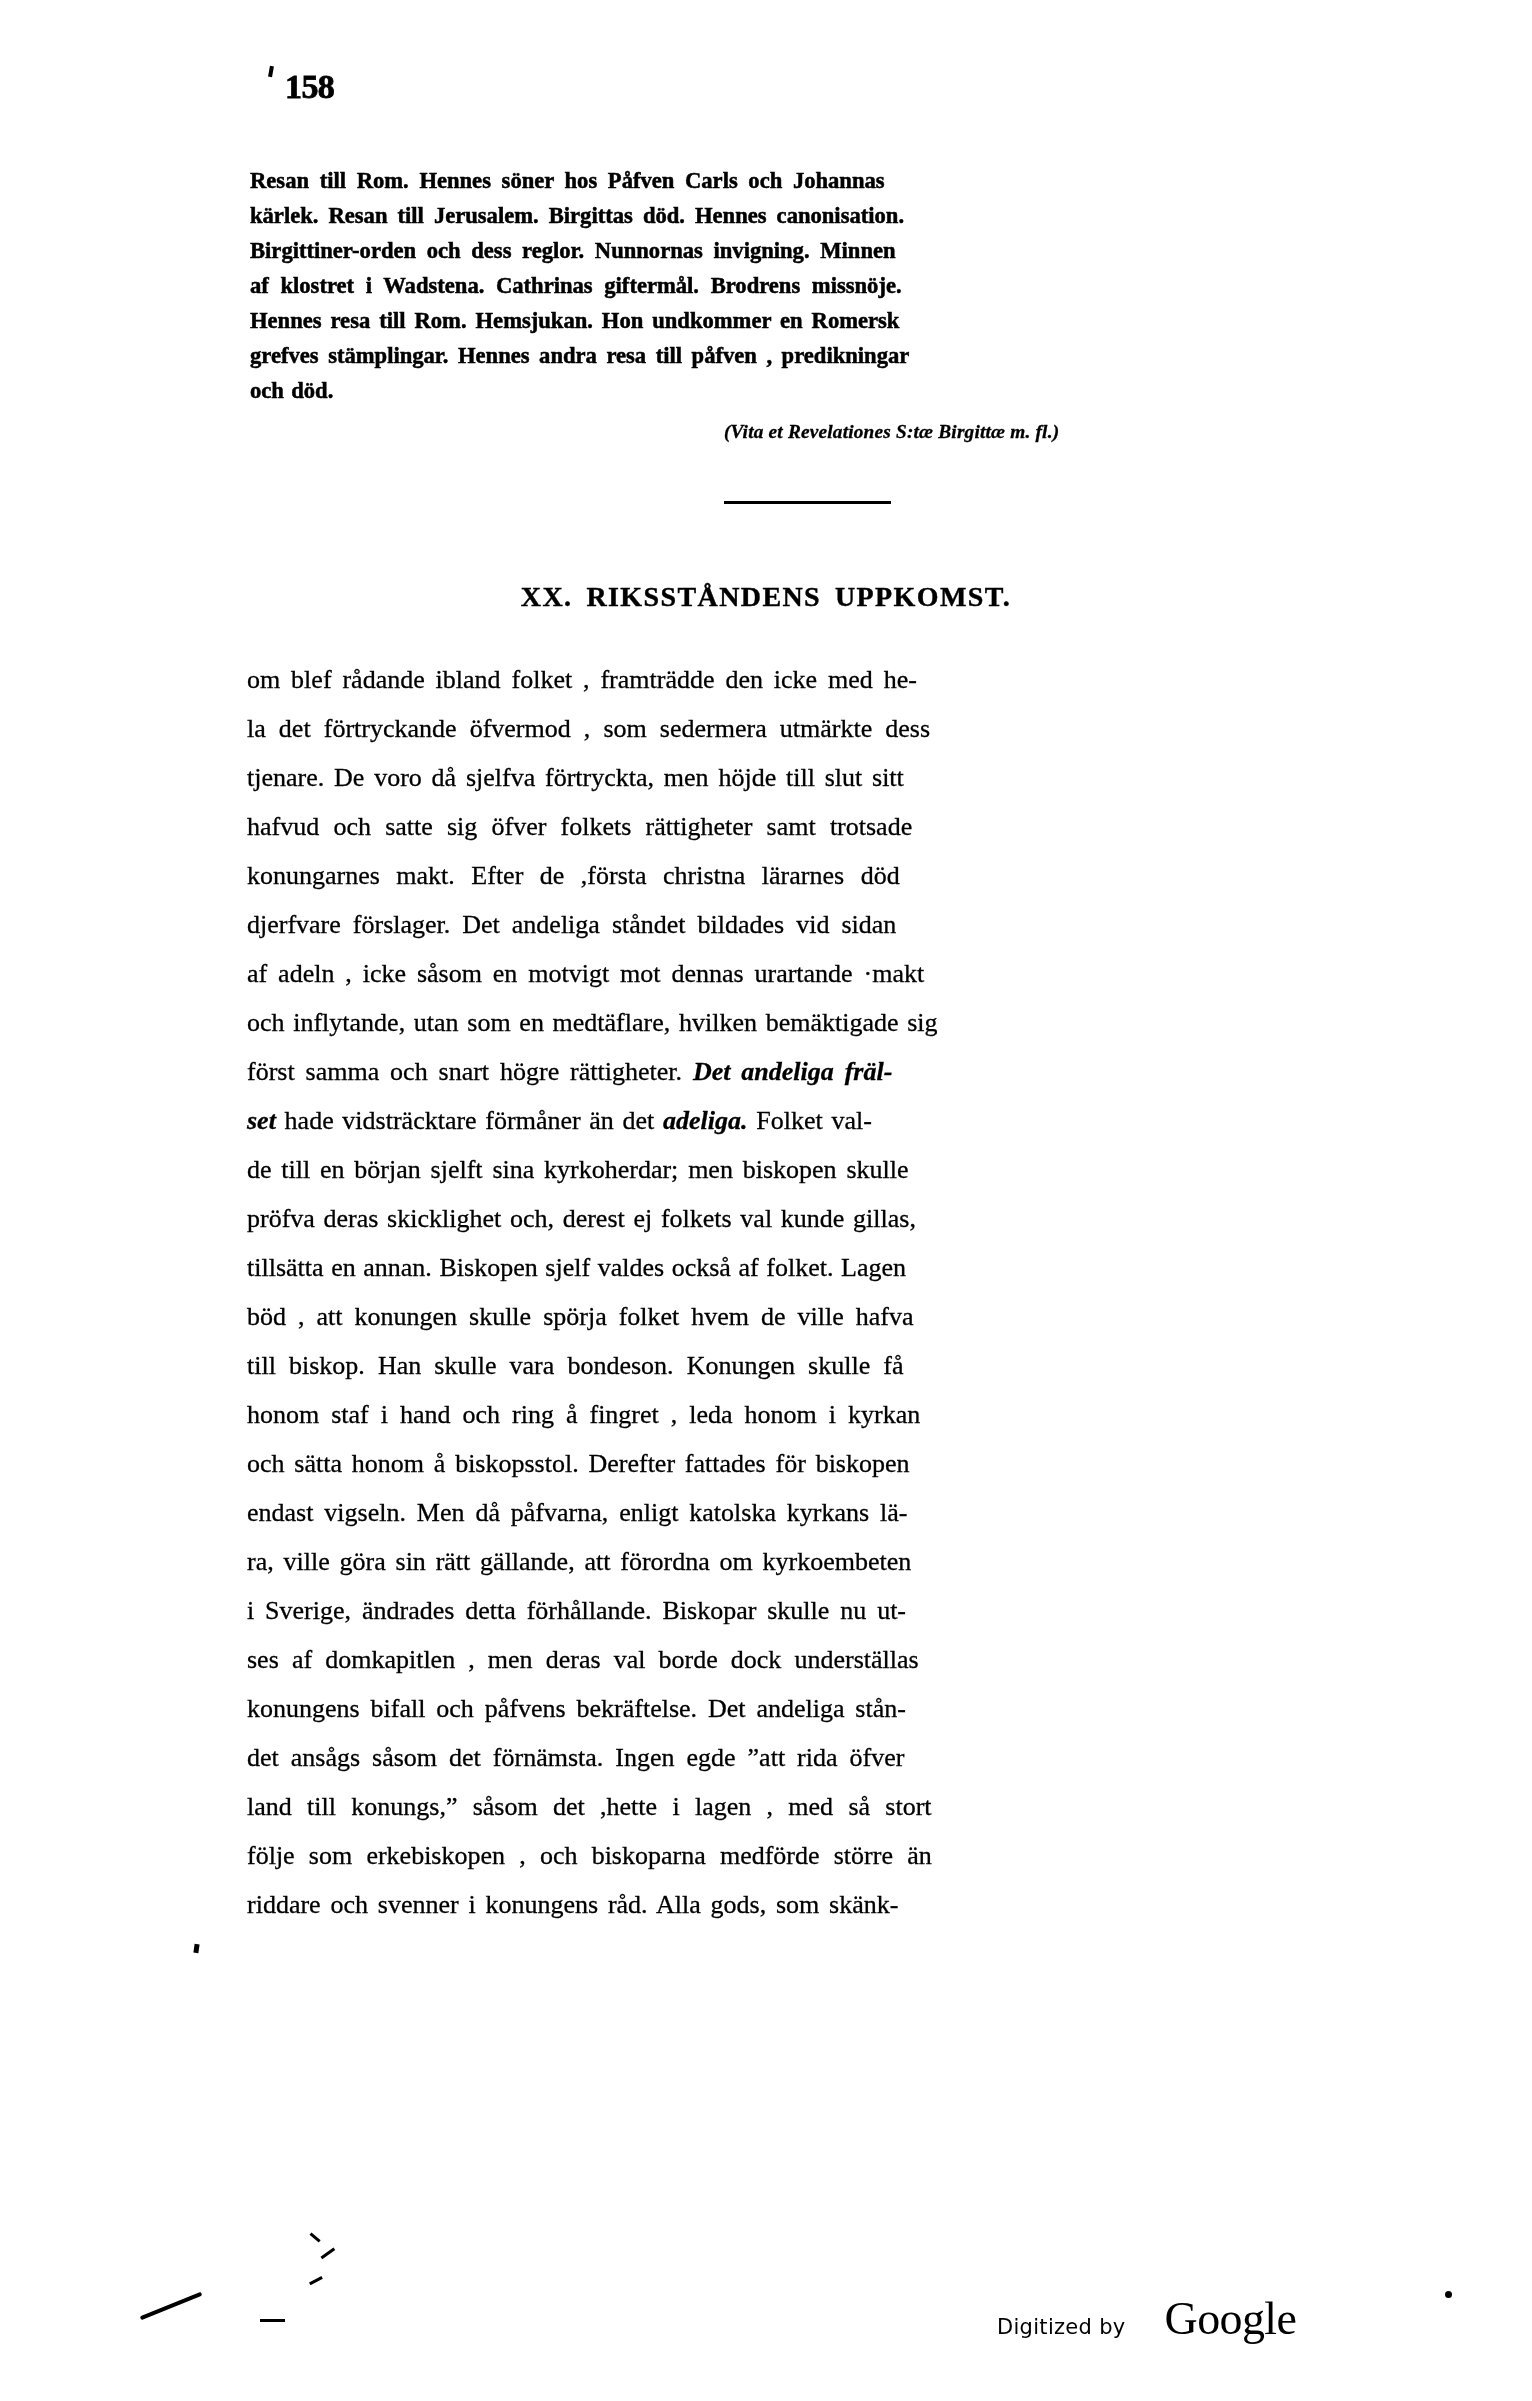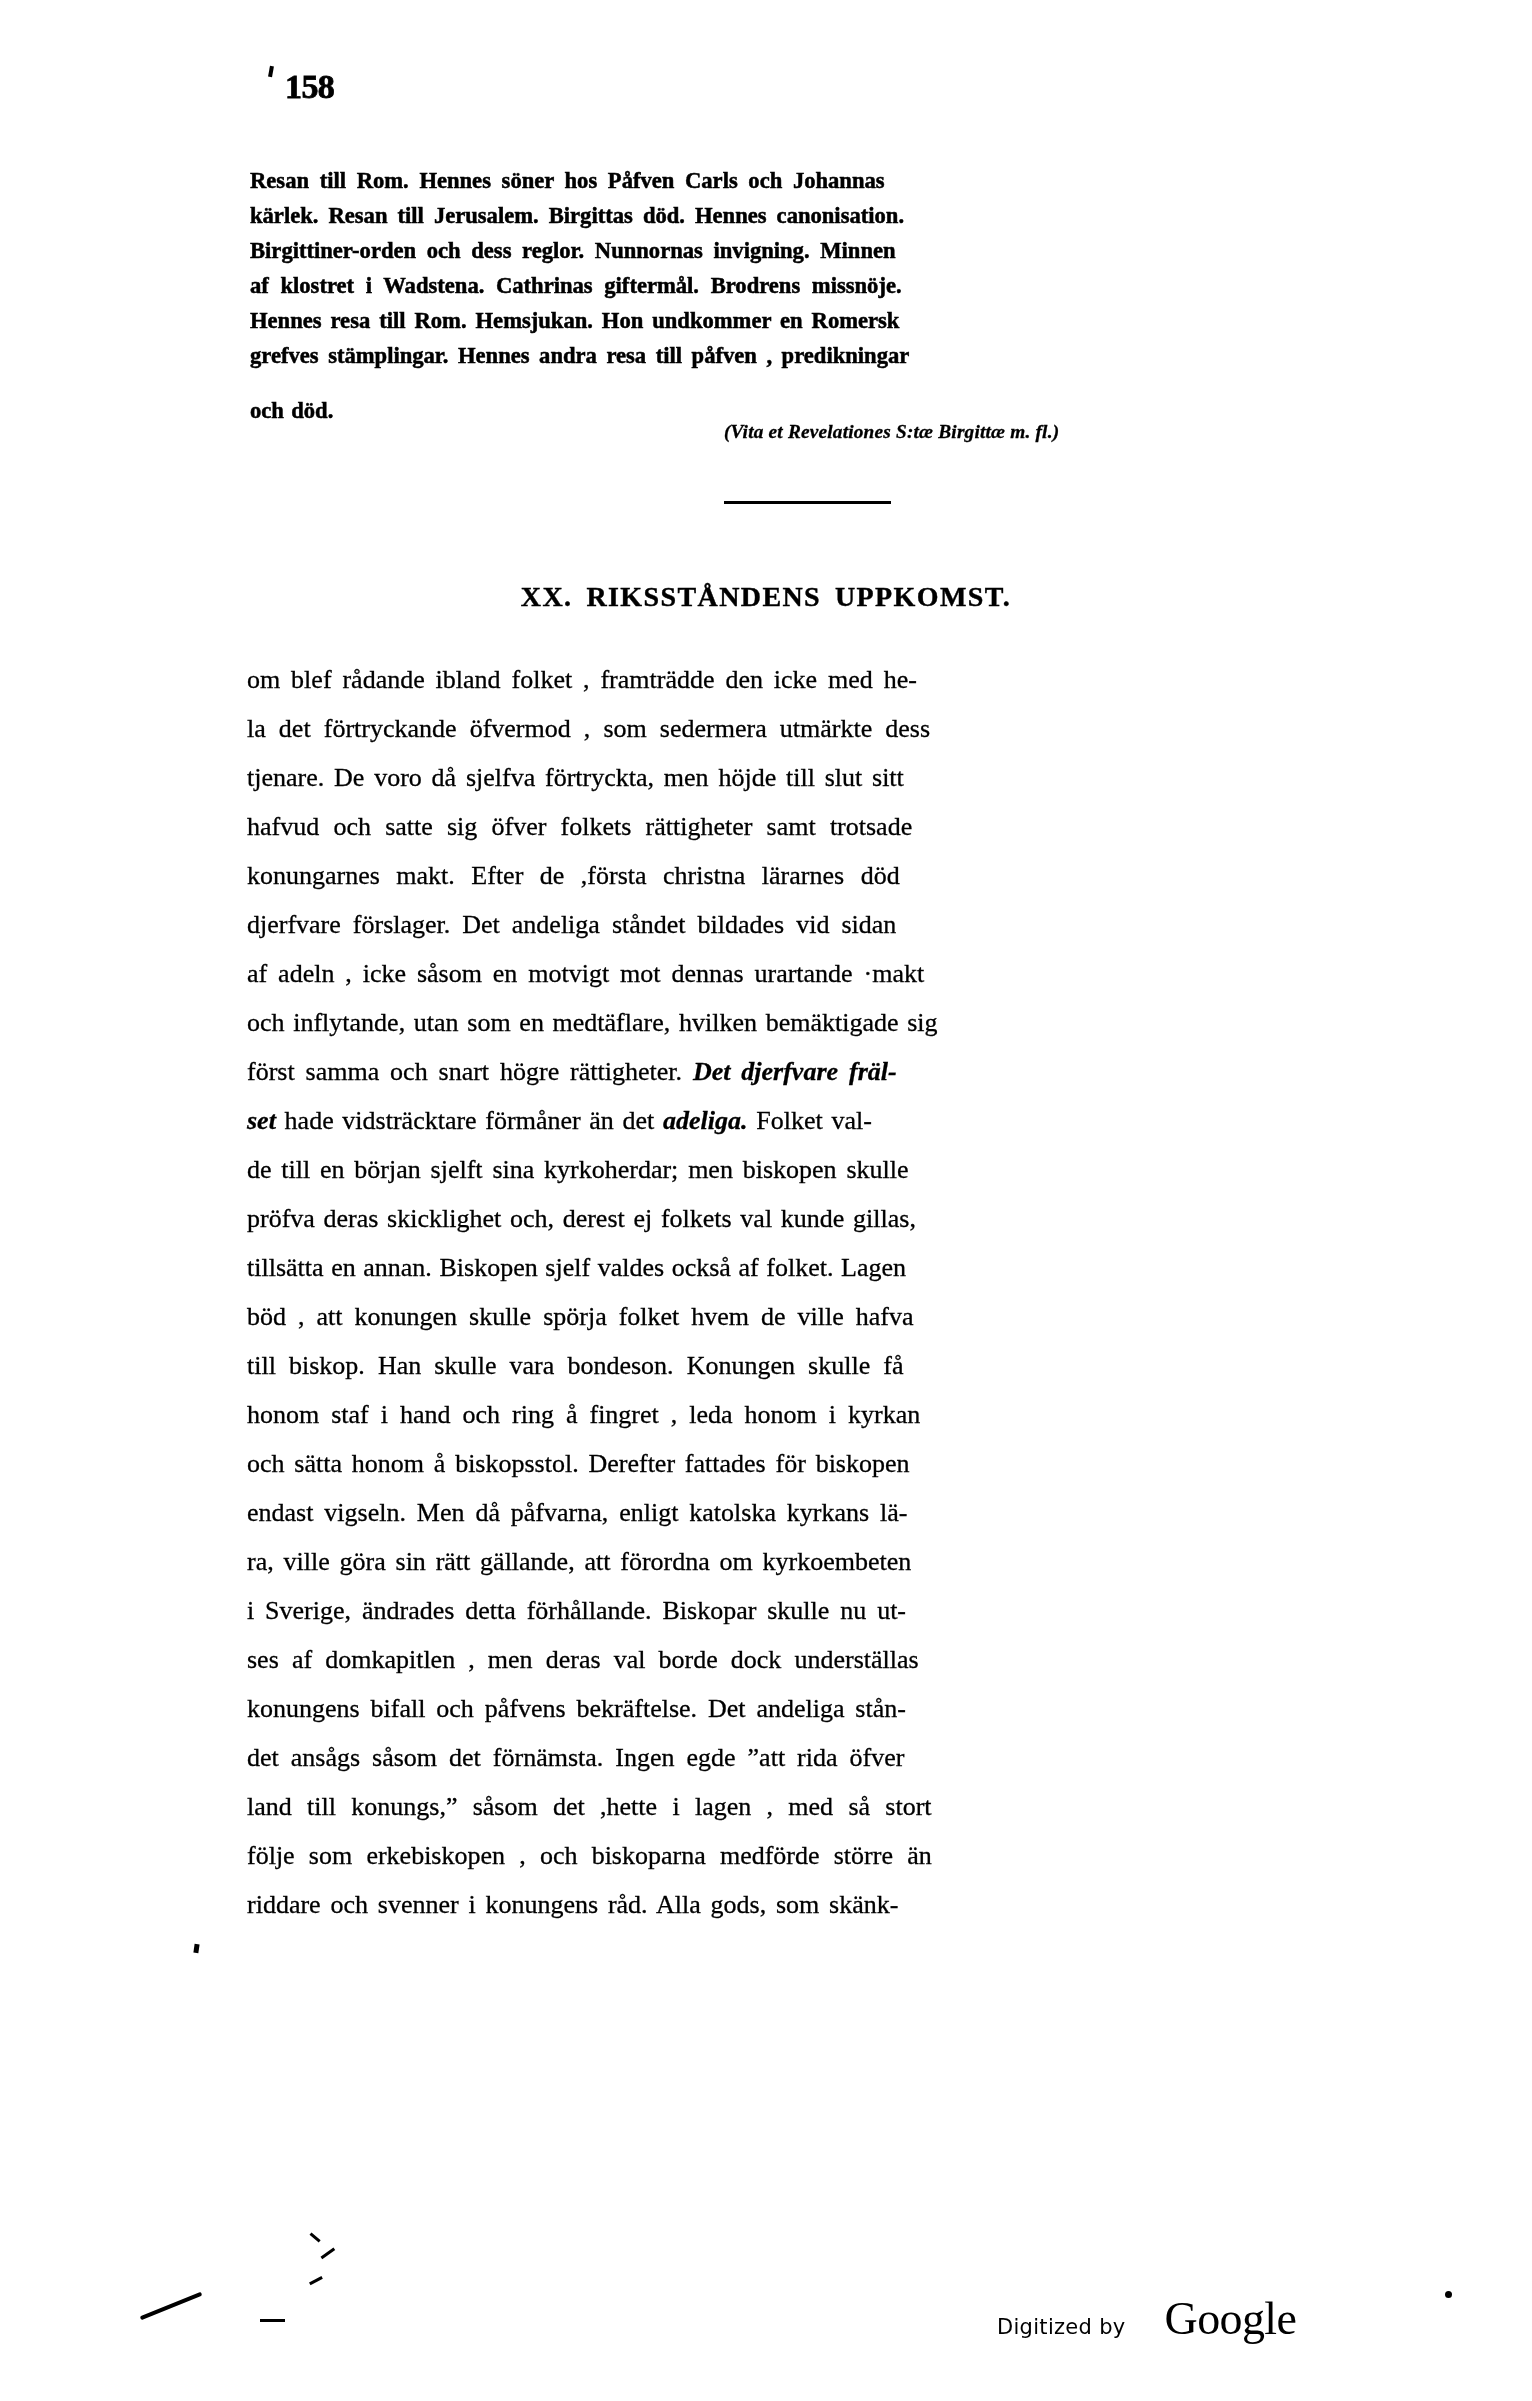--- a/index.html
+++ b/index.html
@@ -52,21 +52,21 @@
   .headmatter .line {
     display: block;
     white-space: nowrap;
   }
   .headmatter .line.l1 { word-spacing: 5px; }
   .headmatter .line.l2 { word-spacing: 4.4px; }
   .headmatter .line.l3 { word-spacing: 5px; }
   .headmatter .line.l4 { word-spacing: 6px; }
   .headmatter .line.l5 { word-spacing: 3.3px; }
   .headmatter .line.l6 { word-spacing: 3.9px; }
-  .headmatter .line.l7 { word-spacing: 1.7px; margin-top: 20px; }
+  .headmatter .line.l7 { word-spacing: 1.7px; }
 
   .source-citation {
     position: absolute;
     left: 724px;
     top: 421px;
     font-size: 19.3px;
     font-style: italic;
     font-weight: bold;
     letter-spacing: 0.2px;
     -webkit-text-stroke: 0.3px #000;
@@ -244,21 +244,21 @@
 
   <div class="body-text" id="body-text">
       <span class="line ws8">om  blef  rådande  ibland  folket ,  framträdde  den  icke  med  he-</span>
       <span class="line ws12">la  det  förtryckande  öfvermod ,  som  sedermera  utmärkte  dess</span>
       <span class="line ws6">tjenare.   De  voro  då  sjelfva  förtryckta,  men  höjde  till  slut  sitt</span>
       <span class="line ws14">hafvud  och  satte  sig  öfver  folkets  rättigheter  samt  trotsade</span>
       <span class="line ws18">konungarnes  makt.   Efter  de ,första  christna  lärarnes  död</span>
       <span class="line ws10">djerfvare  förslager.   Det andeliga  ståndet  bildades  vid  sidan</span>
       <span class="line ws8">af adeln ,  icke  såsom  en  motvigt  mot  dennas  urartande ·makt</span>
       <span class="line ws4">och  inflytande,  utan som en  medtäflare,  hvilken  bemäktigade  sig</span>
-      <span class="line ws8">först  samma  och  snart  högre  rättigheter.  <i>Det djerfvare fräl-</i></span>
+      <span class="line ws8">först  samma  och  snart  högre  rättigheter.  <i>Det andeliga fräl-</i></span>
       <span class="line ws4"><i>set</i> hade  vidsträcktare  förmåner  än  det <i>adeliga.</i>   Folket  val-</span>
       <span class="line ws6">de  till  en  början  sjelft sina  kyrkoherdar;  men  biskopen  skulle</span>
       <span class="line ws4">pröfva  deras  skicklighet  och,  derest  ej  folkets  val  kunde  gillas,</span>
       <span class="line ws2">tillsätta en annan.   Biskopen  sjelf  valdes  också  af  folket.   Lagen</span>
       <span class="line ws10">böd ,  att  konungen  skulle  spörja  folket  hvem  de  ville  hafva</span>
       <span class="line ws12">till  biskop.   Han  skulle  vara  bondeson.   Konungen  skulle  få</span>
       <span class="line ws10">honom  staf i hand  och  ring  å  fingret ,  leda  honom  i  kyrkan</span>
       <span class="line ws6">och  sätta  honom  å  biskopsstol.   Derefter  fattades  för  biskopen</span>
       <span class="line ws8">endast  vigseln.   Men  då  påfvarna,  enligt  katolska  kyrkans  lä-</span>
       <span class="line ws6">ra,  ville  göra  sin  rätt  gällande,  att  förordna  om  kyrkoembeten</span>

